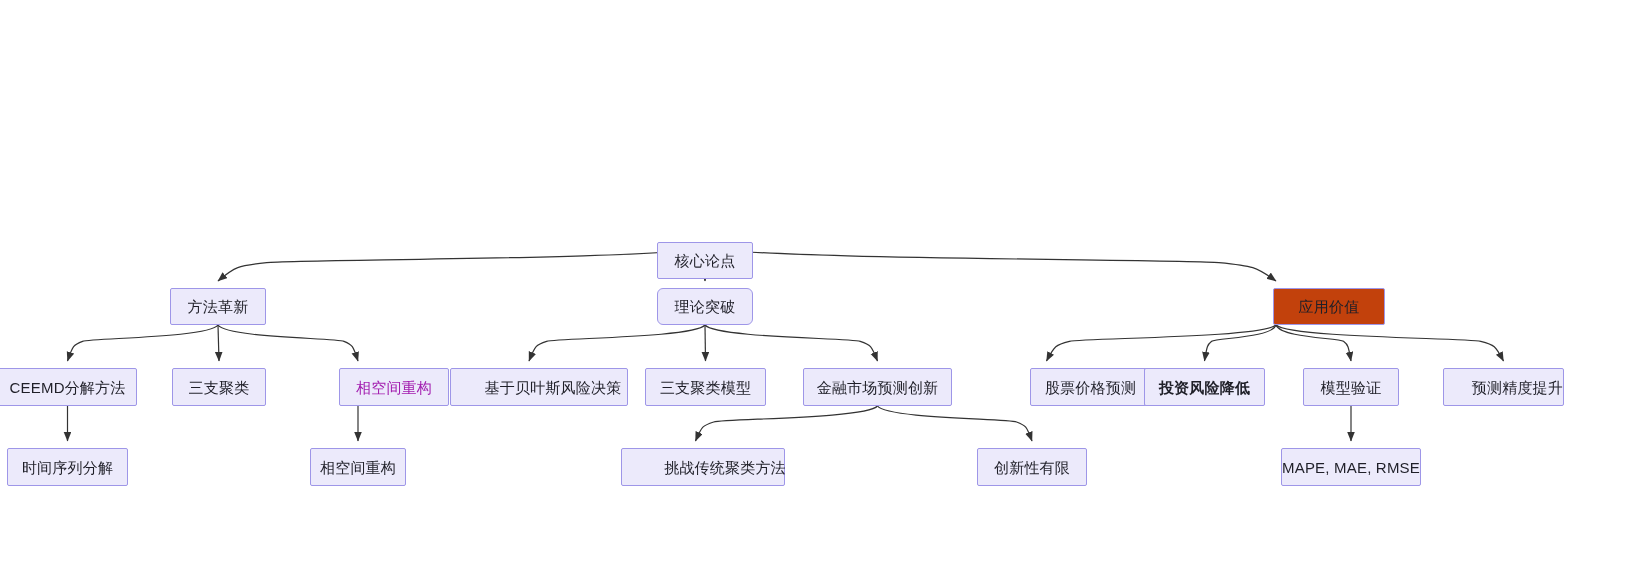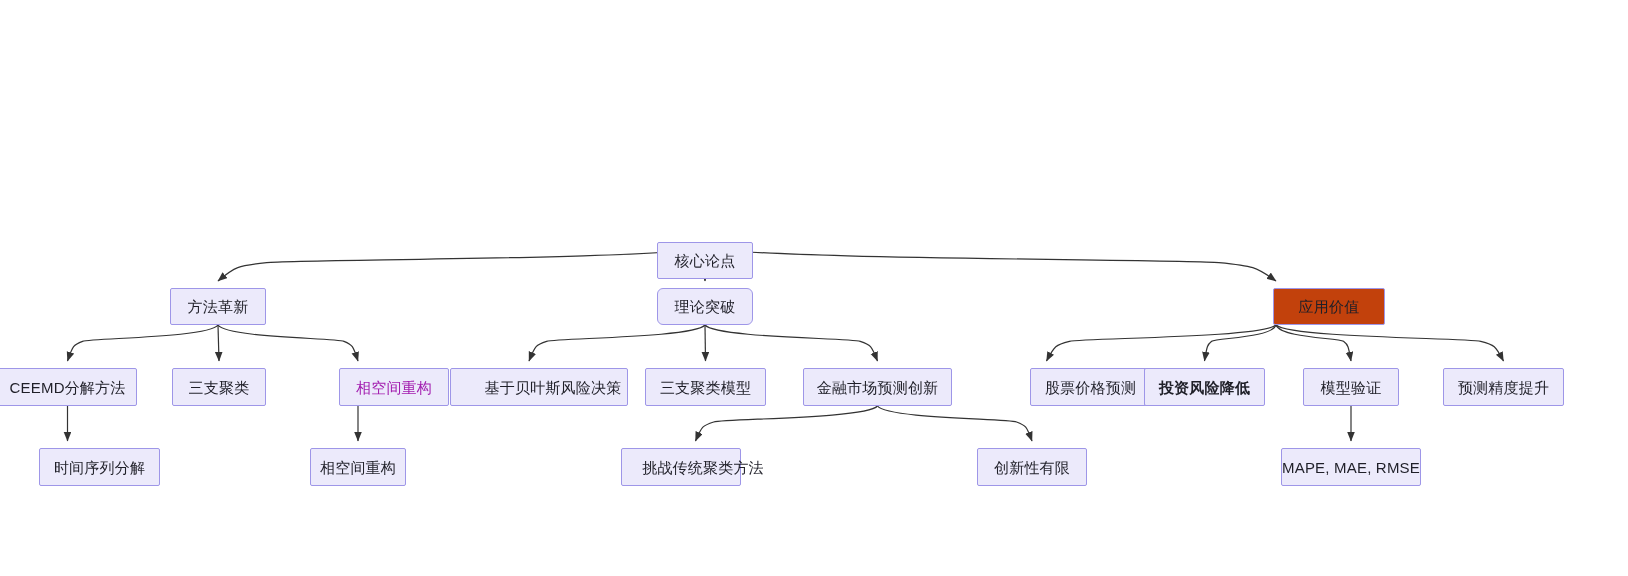--- a/index.html
+++ b/index.html
@@ -108,30 +108,30 @@
       </div>
       <div class="node" style="left: 986px; top: 368px; width: 121px; height: 38px; background: rgb(236, 234, 251); border-color: rgb(158, 150, 232); color: rgb(31, 31, 40); margin-left: 44px;">
         <span class="node-label">股票价格预测</span>
       </div>
       <div class="node" style="left: 1144px; top: 368px; width: 121px; height: 38px; background: rgb(236, 234, 251); border-color: rgb(158, 150, 232); color: rgb(31, 31, 40); font-weight: bold;">
         <span class="node-label">投资风险降低</span>
       </div>
       <div class="node" style="left: 1303px; top: 368px; width: 96px; height: 38px; background: rgb(236, 234, 251); border-color: rgb(158, 150, 232); color: rgb(31, 31, 40);">
         <span class="node-label">模型验证</span>
       </div>
-      <div class="node" style="left: 1443px; top: 368px; width: 121px; height: 38px; background: rgb(236, 234, 251); border-color: rgb(158, 150, 232); color: rgb(31, 31, 40);">
+      <div class="node" style="left: 1443px; top: 368px; width: 121px; height: 38px; background: rgb(236, 234, 251); border-color: rgb(158, 150, 232); color: rgb(31, 31, 40); justify-content: flex-end;">
         <span class="node-label">预测精度提升</span>
       </div>
-      <div class="node" style="left: 7px; top: 448px; width: 121px; height: 38px; background: rgb(236, 234, 251); border-color: rgb(158, 150, 232); color: rgb(31, 31, 40); margin-left: 32px;">
+      <div class="node" style="left: 7px; top: 448px; width: 121px; height: 38px; background: rgb(236, 234, 251); border-color: rgb(158, 150, 232); color: rgb(31, 31, 40);">
         <span class="node-label">时间序列分解</span>
       </div>
       <div class="node" style="left: 310px; top: 448px; width: 96px; height: 38px; background: rgb(236, 234, 251); border-color: rgb(158, 150, 232); color: rgb(31, 31, 40);">
         <span class="node-label">相空间重构</span>
       </div>
-      <div class="node" style="left: 621px; top: 448px; width: 120px; height: 38px; background: rgb(236, 234, 251); border-color: rgb(158, 150, 232); color: rgb(31, 31, 40); padding-left: 44px;">
+      <div class="node" style="left: 621px; top: 448px; width: 164px; height: 38px; background: rgb(236, 234, 251); border-color: rgb(158, 150, 232); color: rgb(31, 31, 40); padding-left: 44px;">
         <span class="node-label">挑战传统聚类方法</span>
       </div>
       <div class="node" style="left: 977px; top: 448px; width: 110px; height: 38px; background: rgb(236, 234, 251); border-color: rgb(158, 150, 232); color: rgb(31, 31, 40);">
         <span class="node-label">创新性有限</span>
       </div>
       <div class="node" style="left: 1281px; top: 448px; width: 140px; height: 38px; background: rgb(236, 234, 251); border-color: rgb(158, 150, 232); color: rgb(31, 31, 40); text-align: right;">
         <span class="node-label">MAPE, MAE, RMSE</span>
       </div>
     </div>
 </div>

